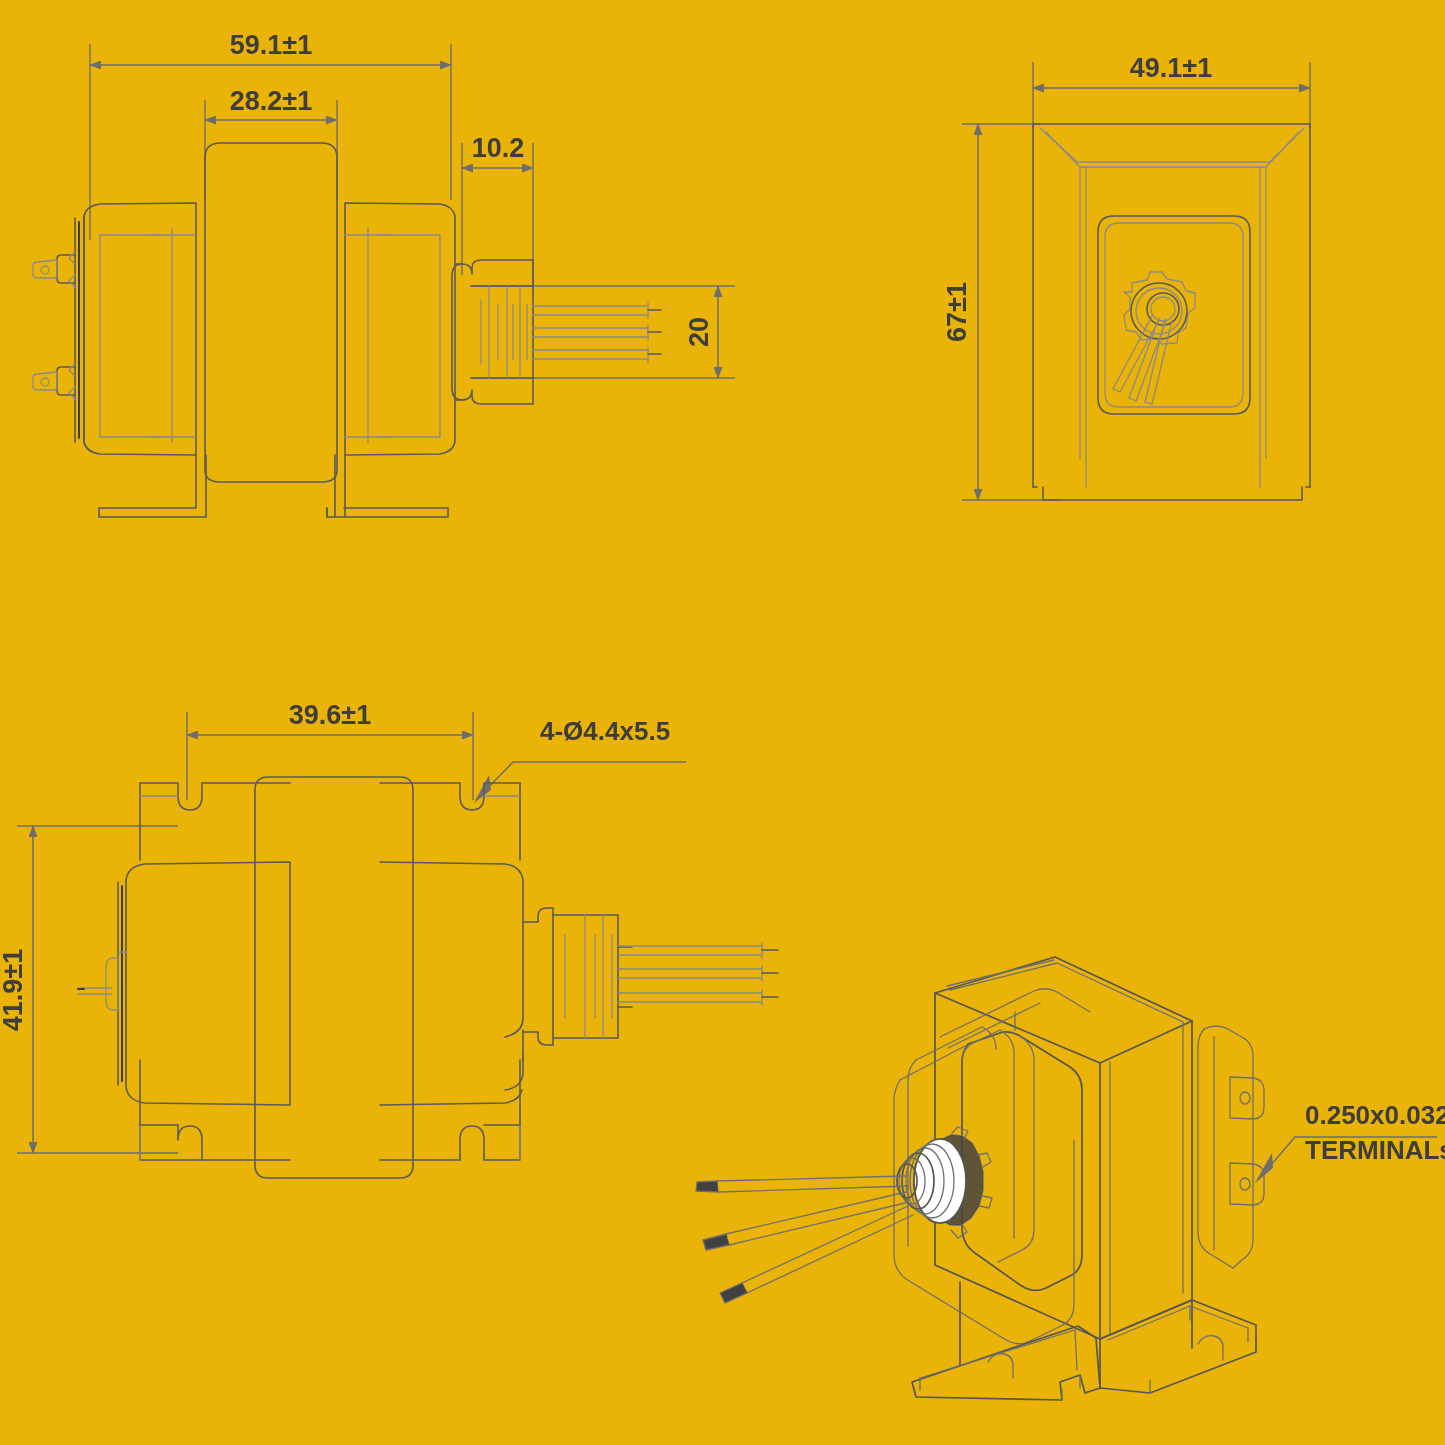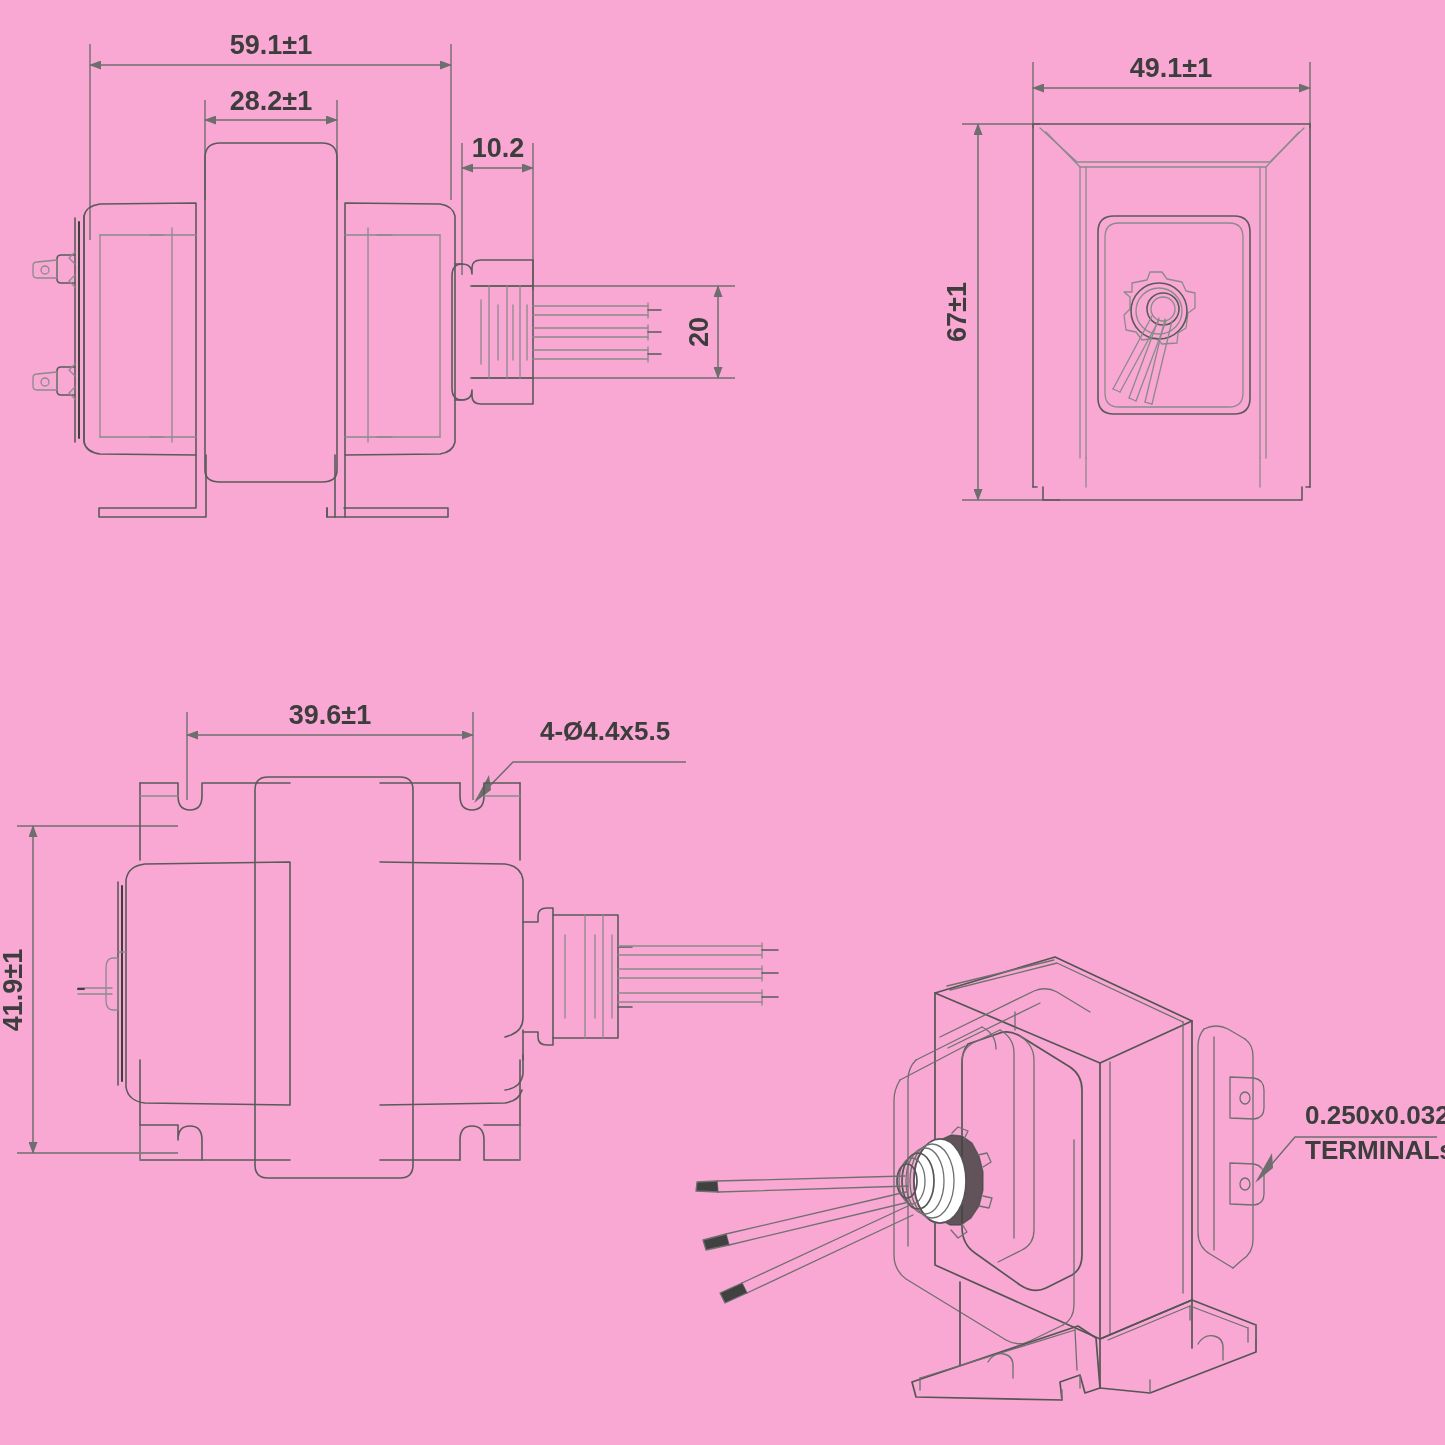--- a/index.html
+++ b/index.html
@@ -7,21 +7,21 @@
     padding: 0;
     background: #ffffff;
   }
   body {
     font-family: "Liberation Sans", sans-serif;
   }
   #sheet {
     position: relative;
     width: 1445px;
     height: 1445px;
-    background: #f9a8d4;
+    background: #eab308;
     overflow: hidden;
   }
   #sheet svg {
     position: absolute;
     left: 0;
     top: 0;
   }
   .dimtext {
     font-family: "Liberation Sans", sans-serif;
     font-size: 27px;

